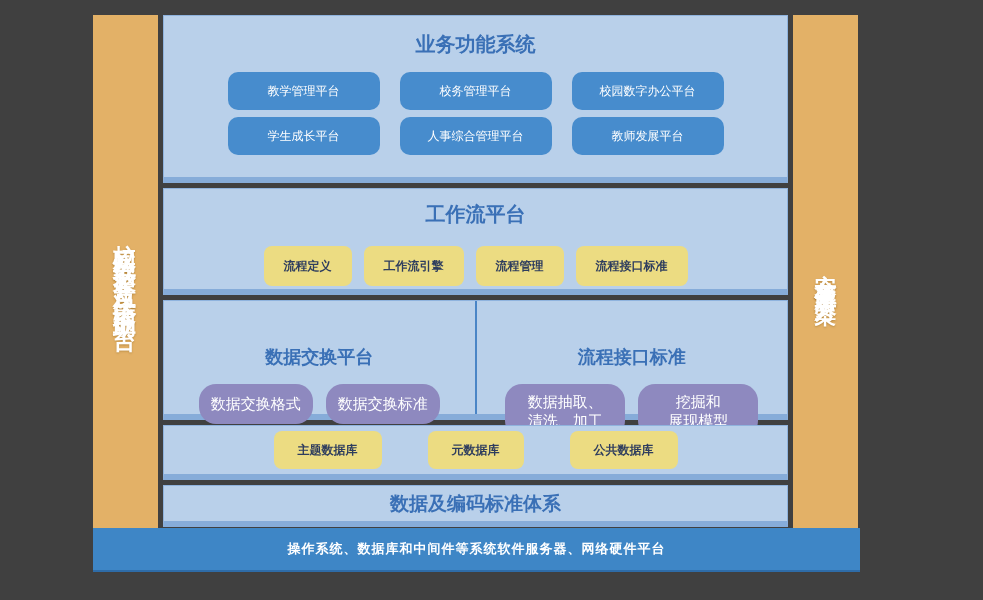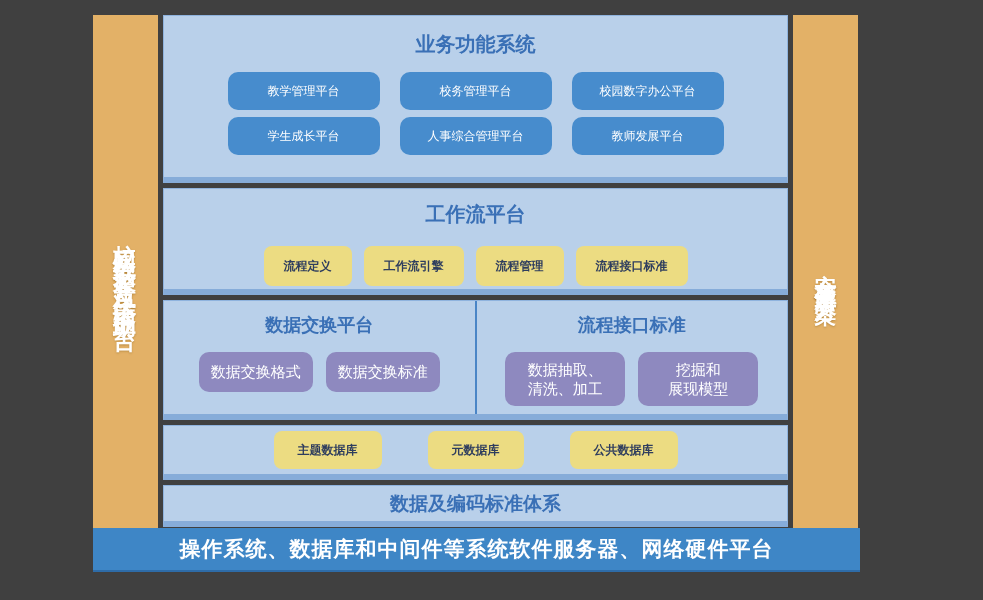--- a/index.html
+++ b/index.html
@@ -48,36 +48,36 @@
   .node.blue{
     width:152px;height:38px;border-radius:10px;background:#478ccd;color:#ffffff;
   }
   .node.yellow{
     height:40px;border-radius:8px;background:#ecdc82;color:#2e3d5e;font-weight:bold;
     padding:0 20px;
   }
   .s2 .row{margin-top:18px;gap:12px;}
   .s4 .node.yellow{height:38px;padding:0 24px;}
   .node.purple{
-    border-radius:10px;background:#8e89bf;color:#ffffff;font-size:15px;
+    border-radius:17px;background:#8e89bf;color:#ffffff;font-size:15px;
     white-space:pre-line;line-height:1.3;
   }
   
   .half{width:311px;display:flex;flex-direction:column;align-items:center;padding-top:12px;box-sizing:border-box;}
-  .half .panel-title{font-size:18px;}
+  .half .panel-title{font-size:18px;margin-top:32px;}
   .v-divider{width:2px;background:#4a85c6;height:100%;}
   .half .row{margin-top:15px;gap:13px;}
   .node.purple.oneline{width:114px;height:40px;}
   .node.purple.twoline{width:120px;height:54px;}
   
   .bottom-bar{
     position:absolute;left:93px;top:528px;width:767px;height:44px;
     background:#3e86c6;border-bottom:2px solid #2e6ca8;box-sizing:border-box;
     display:flex;align-items:center;justify-content:center;
-    color:#ffffff;font-size:21px;font-weight:bold;letter-spacing:1px;
+    color:#ffffff;font-size:13px;font-weight:bold;letter-spacing:1px;
   }
 </style>
 </head>
 <body>
 
 <div class="stage">
 
   <div class="pillar left">
     <span class="vtext">校园数据整合及决策辅助平台</span>
   </div>

